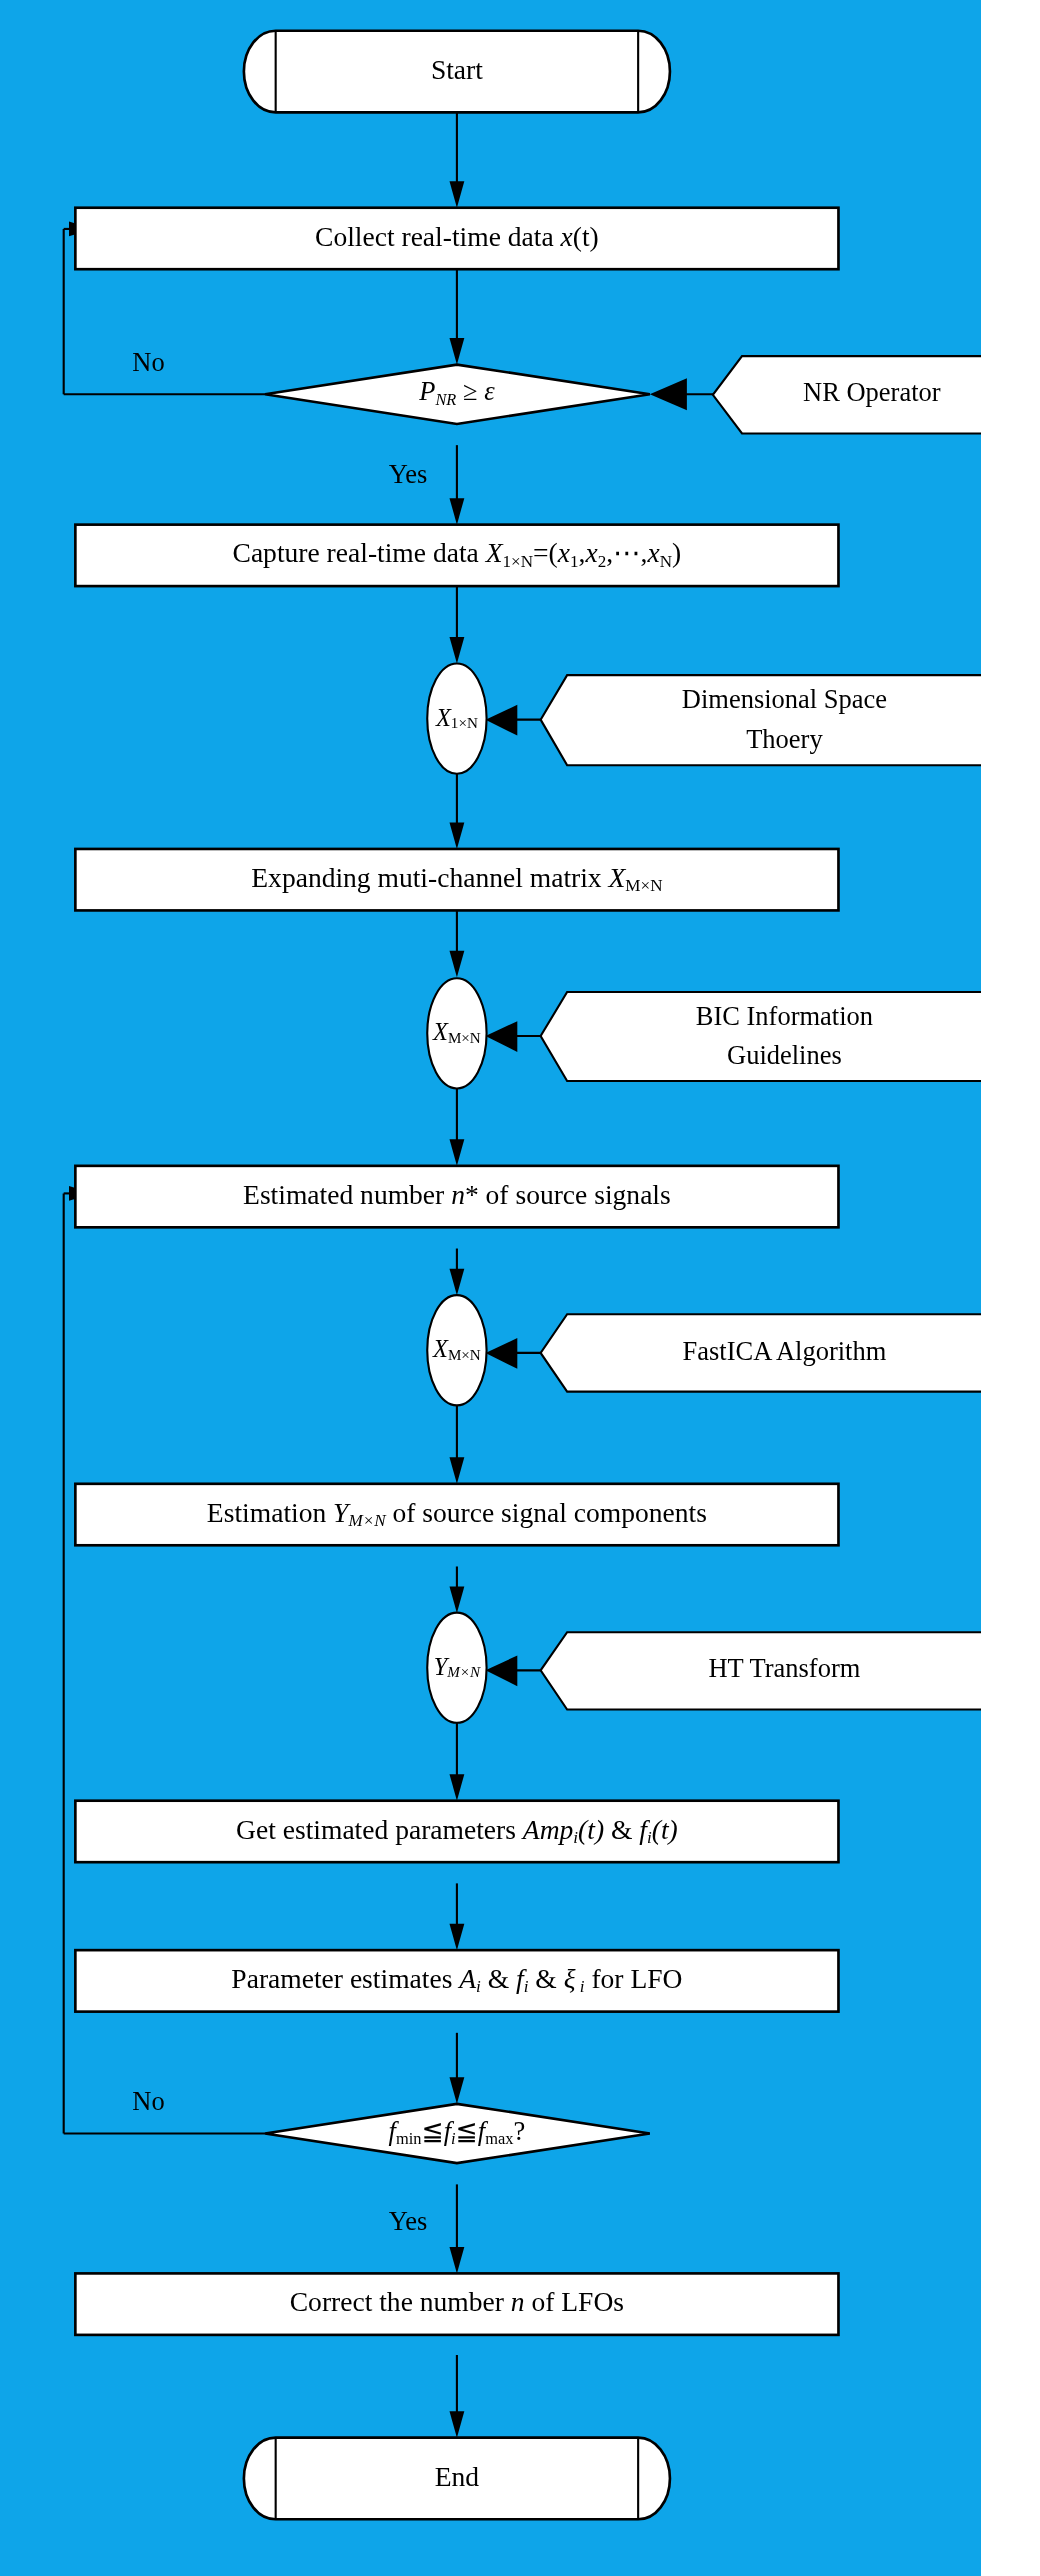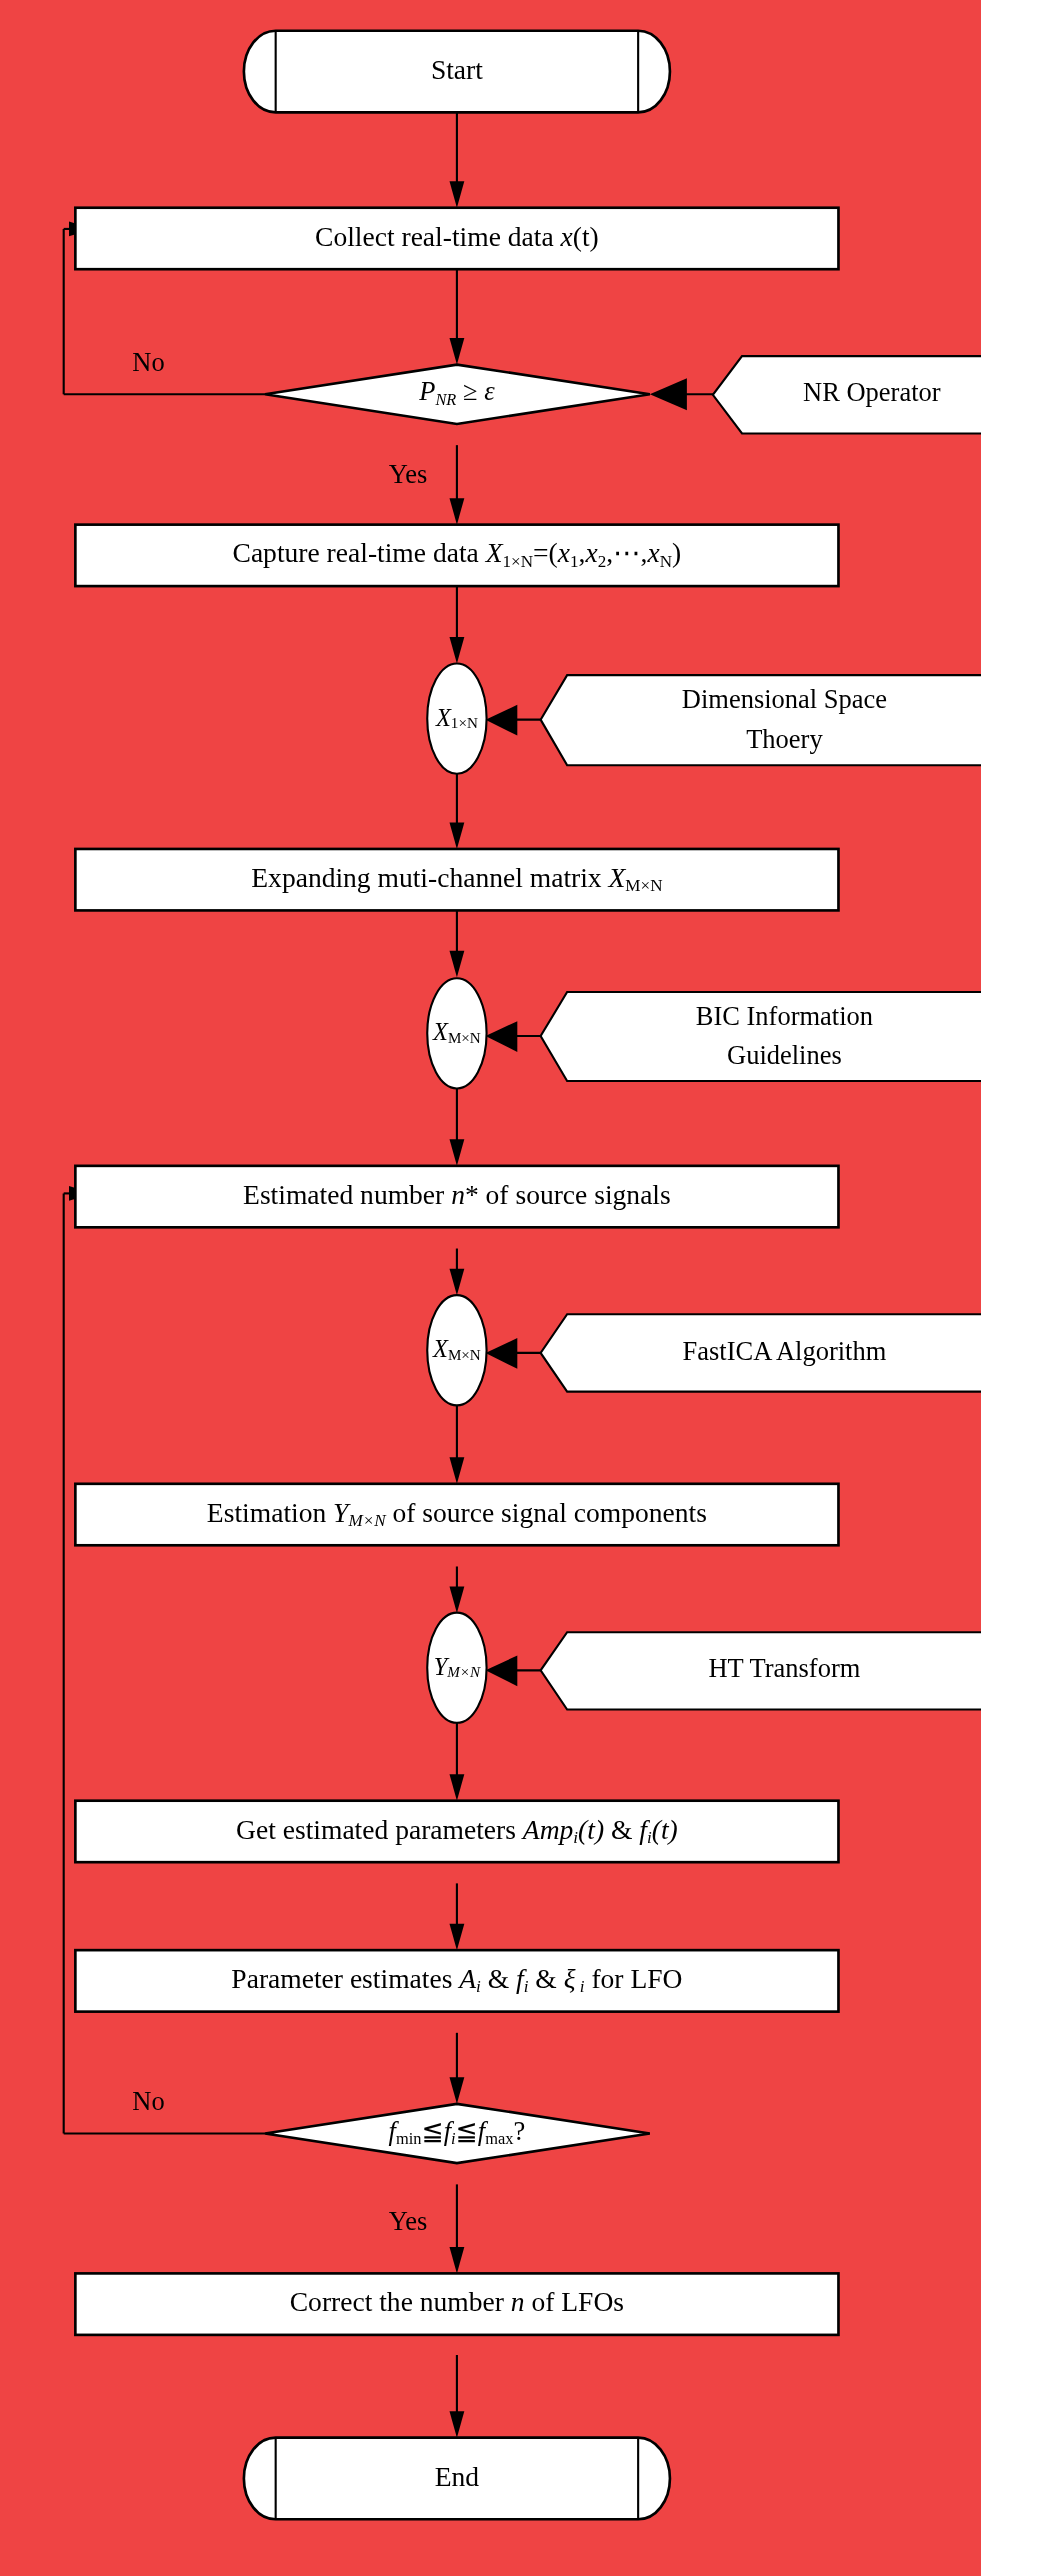--- a/index.html
+++ b/index.html
@@ -1,17 +1,17 @@
 <!DOCTYPE html>
 <html style="font-size:8.5px"><head>
 <meta charset="utf-8">
 <style>
   html,body{margin:0;padding:0;background:#ffffff;}
   body{font-family:"Liberation Serif","DejaVu Serif",serif;color:#000;}
-  #page{position:relative;width:981px;height:2576px;background:#ef4444;overflow:hidden;}
+  #page{position:relative;width:981px;height:2576px;background:#0ea5e9;overflow:hidden;}
   svg#flow{position:absolute;left:0;top:0;width:1041px;height:2576px;display:block;}
   .shape{fill:#ffffff;stroke:#000000;stroke-width:5;}
   .shape-thin{fill:#ffffff;stroke:#000000;stroke-width:4;}
   .conn{stroke:#000000;stroke-width:4;fill:none;}
   .arrowfill{fill:#000000;stroke:none;}
   .lbl{font-family:"Liberation Serif","DejaVu Serif",serif;fill:#000;}
   text{dominant-baseline:middle;}
   .t-box{font-size:52px;text-anchor:middle;}
   .t-term{font-size:52px;text-anchor:middle;}
   .t-note{font-size:50px;text-anchor:middle;}

